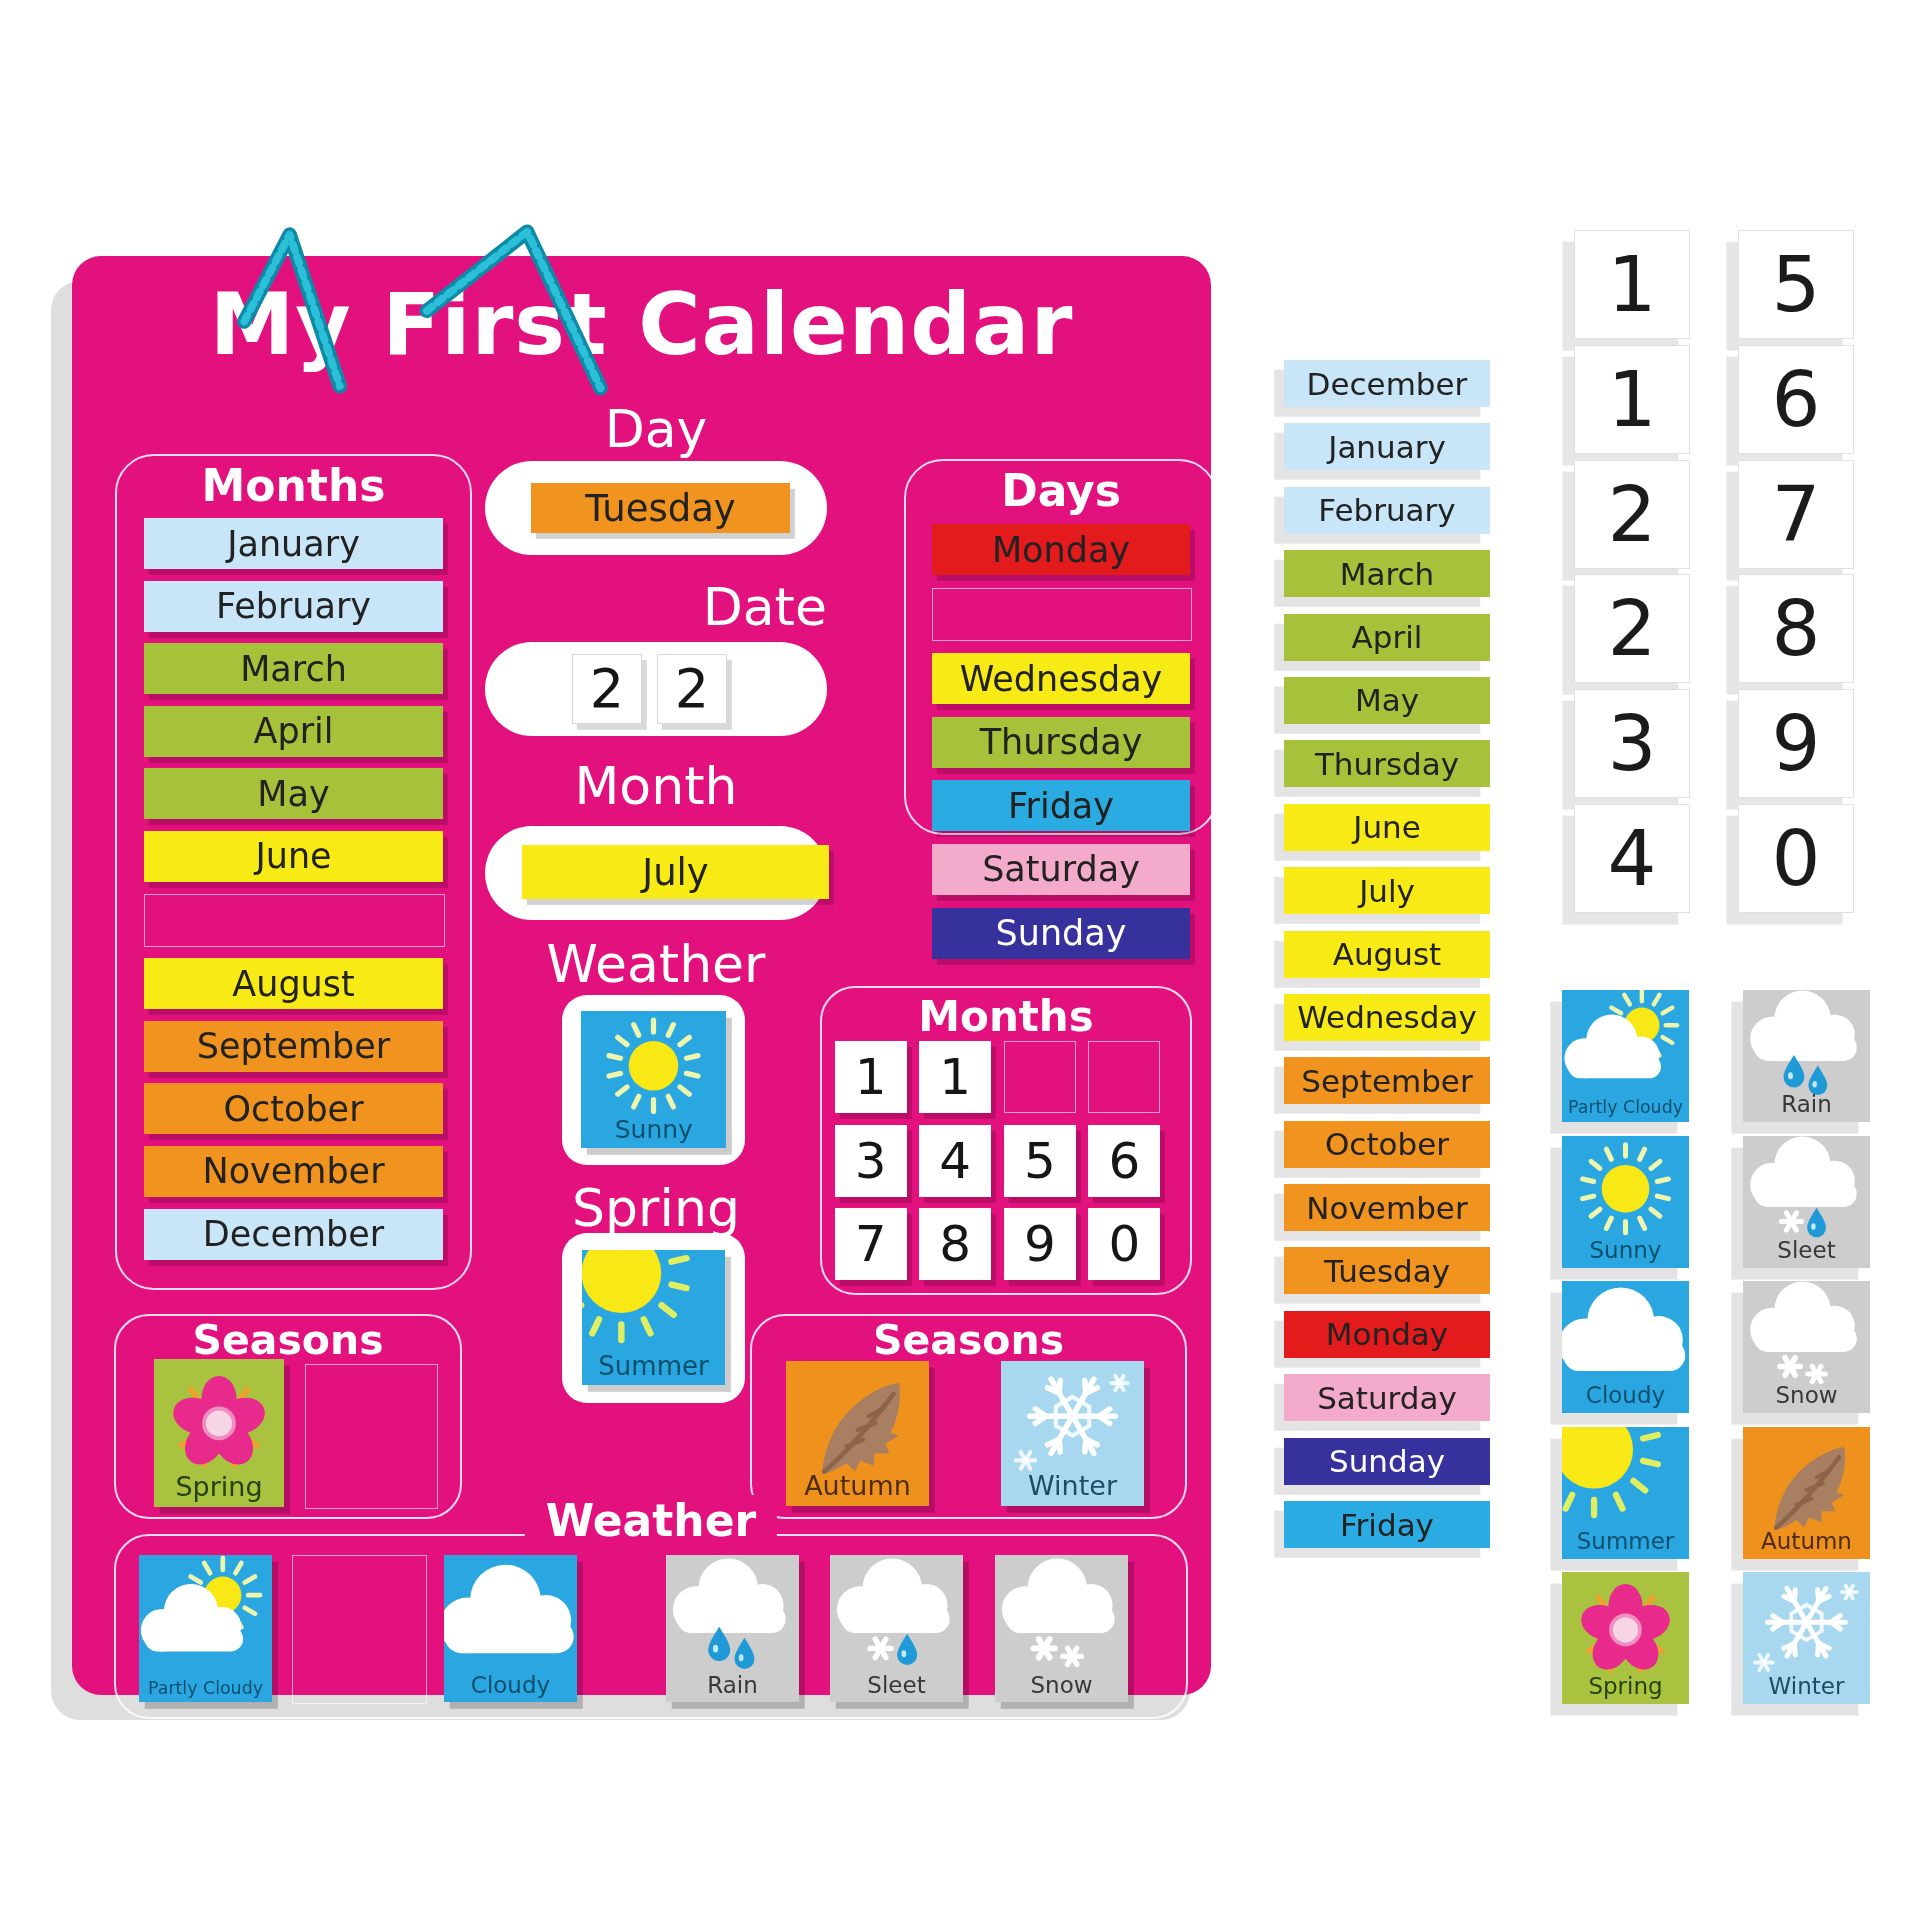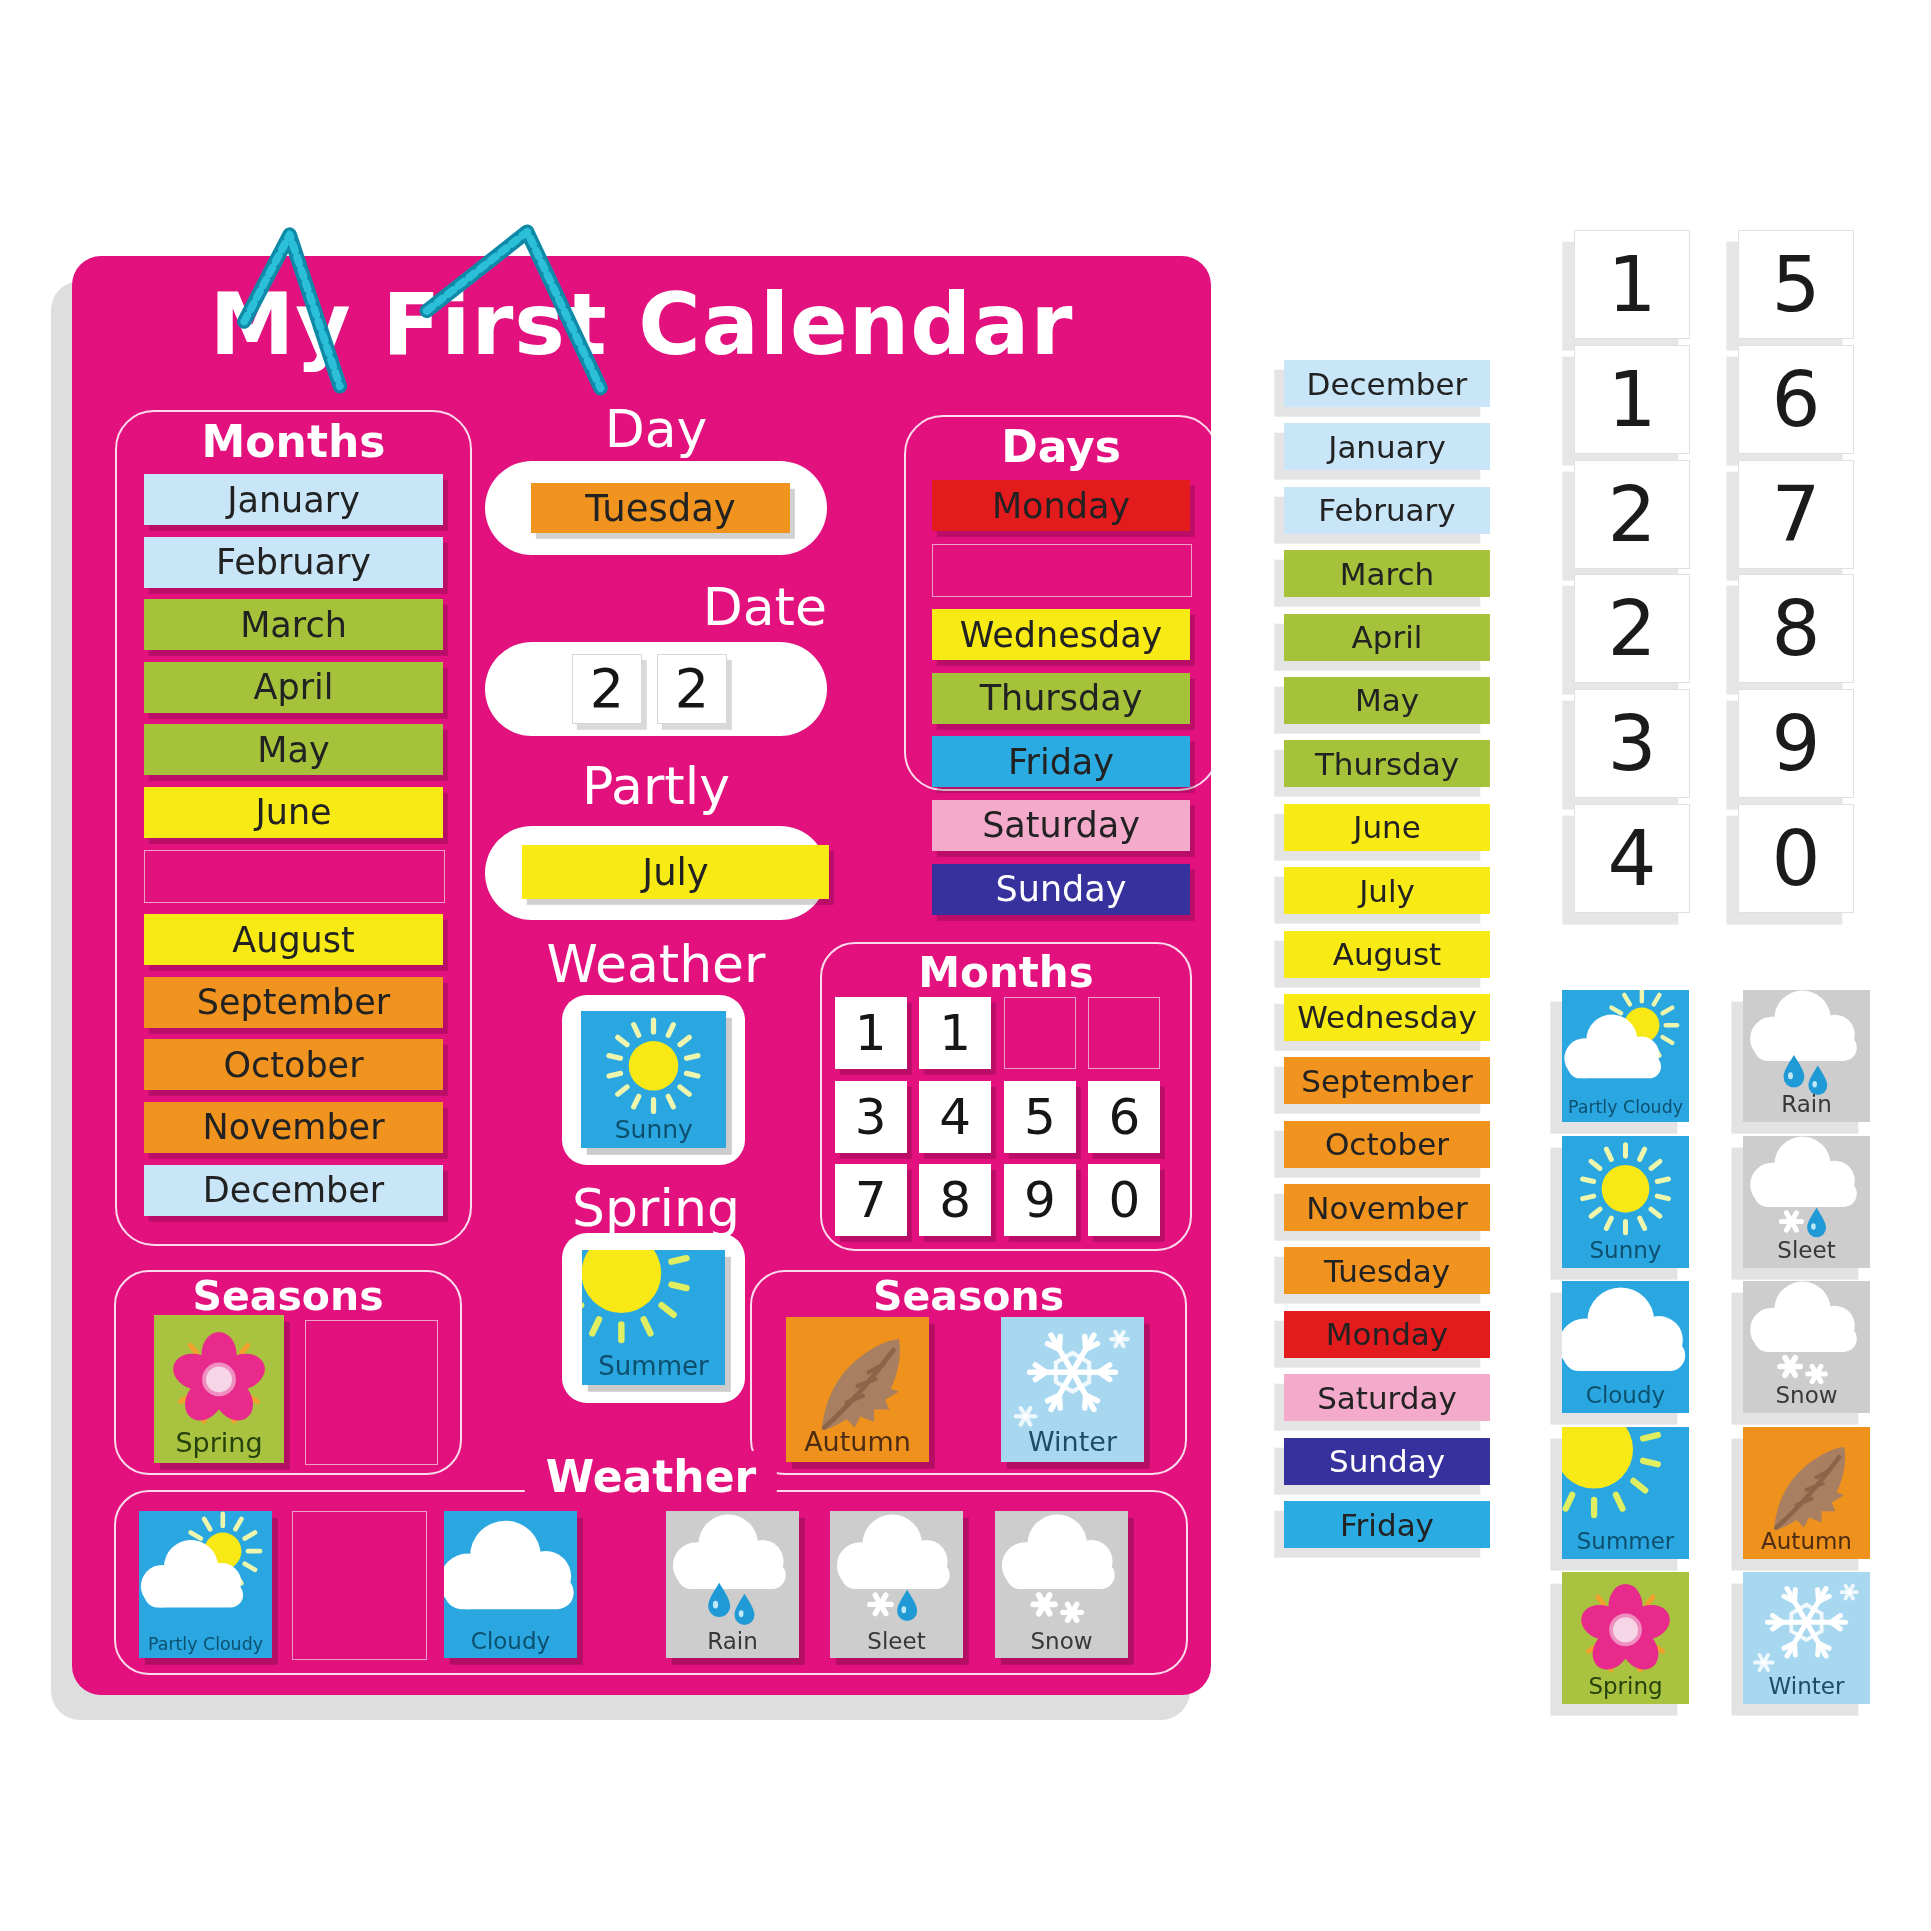--- a/index.html
+++ b/index.html
@@ -1,21 +1,21 @@
 <!DOCTYPE html>
 <html><head>
 <meta charset="utf-8">
 <style>
   html,body{margin:0;padding:0;background:#fff;}
   body{width:1931px;height:1931px;font-family:"DejaVu Sans",sans-serif;}
   .stage{position:relative;width:1931px;height:1931px;background:#ffffff;overflow:hidden;}
   .strings{position:absolute;left:0;top:0;pointer-events:none;z-index:5;}
   .board{position:absolute;left:72px;top:256px;width:1139px;height:1439px;background:#e2117e;border-radius:29px;box-shadow:-21px 25px 0 #dedede;z-index:1;}
   .board-title{position:absolute;top:19.3px;left:0;right:0;text-align:center;color:#ffffff;font-size:85px;font-weight:bold;letter-spacing:1px;white-space:nowrap;}
-  .panel{position:absolute;border:2.9px solid rgba(255,255,255,.85);border-radius:39px;box-sizing:border-box;}
+  .panel{position:absolute;border:2.9px solid rgba(255,255,255,.85);border-radius:39px;box-sizing:border-box;margin-top:44px;}
   .panel-heading{position:absolute;top:3.9px;left:0;right:0;text-align:center;color:#fff;font-weight:bold;font-size:44px;}
   .tiles-col{position:absolute;display:flex;flex-direction:column;}
   .word-tile{display:flex;align-items:center;justify-content:center;color:#222;box-sizing:border-box;}
   .board-word{width:299px;height:51px;font-size:35px;box-shadow:4.8px 5.8px 0 rgba(0,0,0,.18);}
   .days-word{width:258px;height:51px;font-size:35px;box-shadow:4.8px 5.8px 0 rgba(0,0,0,.18);}
   .slot-empty{background:transparent !important;border:1.9px solid rgba(255,255,255,.6);box-shadow:none !important;}
   .c-label{position:absolute;left:413px;width:342px;text-align:center;color:#fff;font-size:52px;white-space:nowrap;}
   .pill{position:absolute;left:413px;width:342px;height:94px;background:#fff;border-radius:48px;}
   .holder{position:absolute;left:490px;width:183px;background:#fff;border-radius:25px;}
   .digit-tile{position:absolute;top:11.6px;width:70px;height:70px;background:#fff;border:1.9px solid #d6d6d6;box-shadow:4.8px 5.8px 0 rgba(0,0,0,.15);display:flex;align-items:center;justify-content:center;font-size:54px;color:#161616;box-sizing:border-box;}
@@ -63,21 +63,21 @@
     <div class="pill" id="day-pill" style="top:205px;">
         <div class="board-word word-tile" style="background: rgb(240, 147, 31); position: absolute; left: 46px; top: 22px; width: 259px; height: 50px; font-size: 37px;">Tuesday</div>
       </div>
 
     <div class="c-label" style="top:321px;text-align:right;">Date</div>
     <div class="pill" id="date-pill" style="top:386px;">
         <div class="digit-tile" style="left: 87px;">2</div>
         <div class="digit-tile" style="left: 172px;">2</div>
       </div>
 
-    <div class="c-label" style="top:500px;">Partly</div>
+    <div class="c-label" style="top:500px;">Month</div>
     <div class="pill" id="month-pill" style="top:570px;">
         <div class="board-word word-tile" style="background: rgb(247, 234, 21); position: absolute; left: 37px; top: 19.3px; width: 307px; height: 54px; font-size: 37px;">July</div>
       </div>
 
     <div class="c-label" style="top:678px;">Weather</div>
     <div class="holder" id="weather-holder" style="top:739px;height:170px;">
         <div class="icon-tile" style="width: 145px; height: 137px; background: rgb(42, 167, 225); left: 19.3px; top: 16.4px;">
           <svg class="it-svg" viewBox="0 0 100 84" preserveAspectRatio="xMidYMid meet">
             <line x1="50.0" y1="16.0" x2="50.0" y2="7.0" stroke="#eef6ad" stroke-width="4" stroke-linecap="round"></line>
             <line x1="61.3" y1="18.6" x2="65.2" y2="10.5" stroke="#eef6ad" stroke-width="4" stroke-linecap="round"></line>

